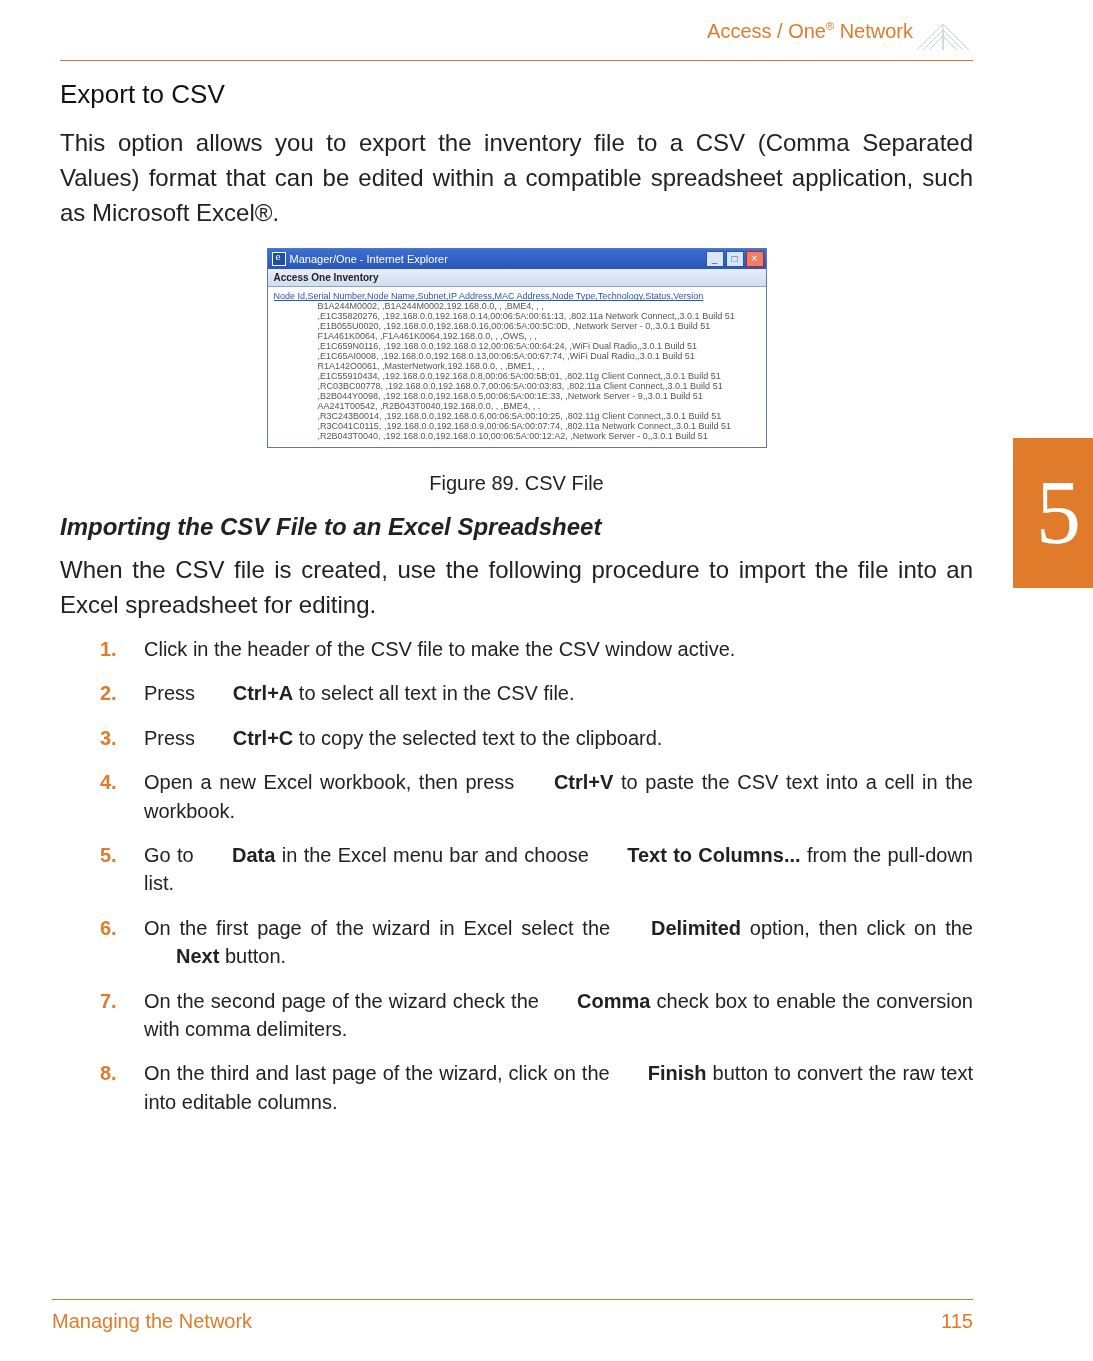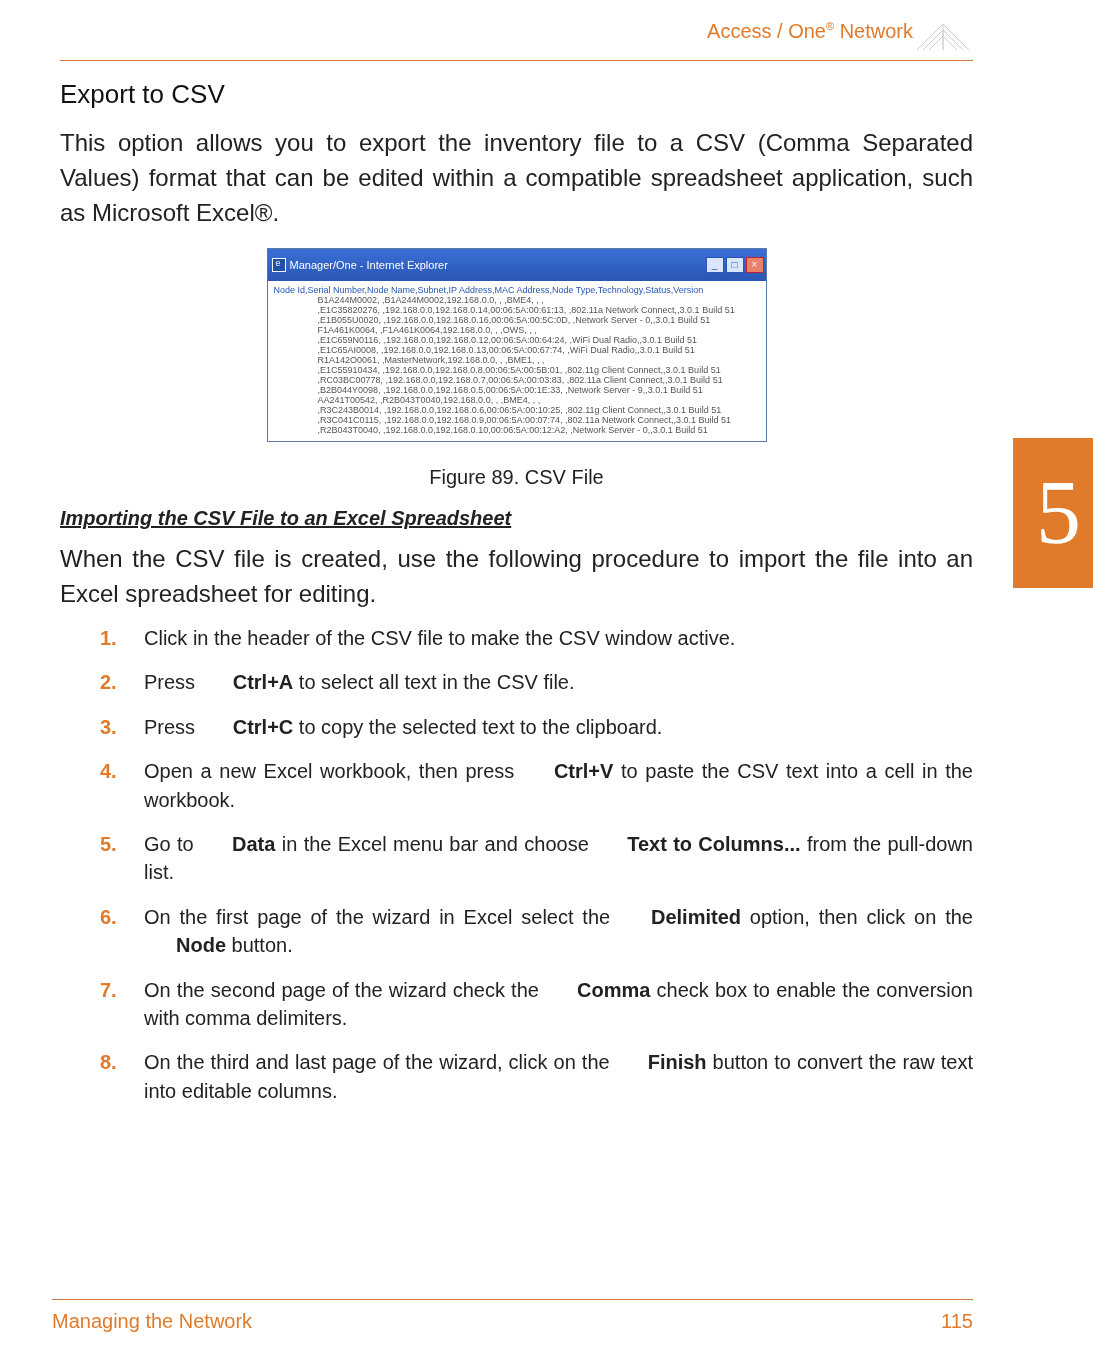--- a/index.html
+++ b/index.html
@@ -56,21 +56,21 @@
     border: 1px solid #5b7aa8;
     background: #fff;
     text-align: left;
     font-family: Tahoma, sans-serif;
     font-size: 10px;
     color: #333;
   }
   .ie-titlebar {
     background: linear-gradient(#3a6fd6, #2a56b4);
     color: #fff;
-    height: 32px;
+    height: 20px;
     display: flex;
     align-items: center;
     padding: 0 2px 0 4px;
     font-size: 11px;
   }
   .ie-icon { width:14px; height:14px; background:#1f4fa8; border:1px solid #fff; margin-right:4px; display:inline-block; position:relative; }
   .ie-icon::after{content:"e"; color:#fff; font-size:9px; position:absolute; left:3px; top:-1px;}
   .ie-title { flex:1; }
   .win-btns { display:flex; gap:2px; }
   .win-btn { width:18px; height:16px; background:#d9e6fb; border:1px solid #2a56b4; font-size:10px; line-height:14px; text-align:center; color:#2a56b4; }
@@ -83,20 +83,21 @@
     color: #222;
     font-size: 10px;
   }
   .csv-body{
     padding: 4px 6px 6px 6px;
     background:#fff;
     min-height: 150px;
   }
   .csv-header{
     color:#2a56b4;
+    text-decoration: underline;
     font-size:9px;
     white-space: nowrap;
     overflow: hidden;
   }
   .csv-line{
     color:#555;
     font-size:9px;
     white-space: nowrap;
     overflow: hidden;
     padding-left: 44px;
@@ -104,23 +105,22 @@
   .figure-caption{
     font-family: Arial, sans-serif;
     font-size: 20px;
     color:#222;
     margin-top: 24px;
   }
 
   h2.sub-heading{
     font-style: italic;
     font-weight: 700;
-    font-size: 20px;
+    font-size: 24px;
     margin: 18px 0 12px 0;
-    text-decoration: underline;
   }
   ol.steps{
     list-style: none;
     margin: 12px 0 0 40px;
   }
   ol.steps > li{
     position: relative;
     padding-left: 44px;
     font-size: 20px;
     line-height: 1.42;
@@ -194,20 +194,21 @@
   <div class="ie-window">
     <div class="ie-titlebar">
       <span class="ie-icon"></span>
       <span class="ie-title">Manager/One - Internet Explorer</span>
       <div class="win-btns">
         <div class="win-btn">_</div>
         <div class="win-btn">□</div>
         <div class="win-btn close">×</div>
       </div>
     </div>
+    <div class="toolbar-strip">Access One Inventory</div>
     <div class="csv-body">
       <div class="csv-header">Node Id,Serial Number,Node Name,Subnet,IP Address,MAC Address,Node Type,Technology,Status,Version</div>
       <div class="csv-line">B1A244M0002, ,B1A244M0002,192.168.0.0, , ,BME4, , ,</div>
       <div class="csv-line">,E1C35820276, ,192.168.0.0,192.168.0.14,00:06:5A:00:61:13, ,802.11a Network Connect,,3.0.1 Build 51</div>
       <div class="csv-line">,E1B055U0020, ,192.168.0.0,192.168.0.16,00:06:5A:00:5C:0D, ,Network Server - 0,,3.0.1 Build 51</div>
       <div class="csv-line">F1A461K0064, ,F1A461K0064,192.168.0.0, , ,OWS, , ,</div>
       <div class="csv-line">,E1C659N0116, ,192.168.0.0,192.168.0.12,00:06:5A:00:64:24, ,WiFi Dual Radio,,3.0.1 Build 51</div>
       <div class="csv-line">,E1C65AI0008, ,192.168.0.0,192.168.0.13,00:06:5A:00:67:74, ,WiFi Dual Radio,,3.0.1 Build 51</div>
       <div class="csv-line">R1A142O0061, ,MasterNetwork,192.168.0.0, , ,BME1, , ,</div>
       <div class="csv-line">,E1C55910434, ,192.168.0.0,192.168.0.8,00:06:5A:00:5B:01, ,802.11g Client Connect,,3.0.1 Build 51</div>
@@ -241,21 +242,21 @@
   <li>
     <span class="num">4.</span>
     <span>Open a new Excel workbook, then press </span><span class="kw">Ctrl+V</span><span> to paste the CSV text into a cell in the workbook.</span>
   </li>
   <li>
     <span class="num">5.</span>
     <span>Go to </span><span class="kw">Data</span><span> in the Excel menu bar and choose </span><span class="kw">Text to Columns...</span><span> from the pull-down list.</span>
   </li>
   <li>
     <span class="num">6.</span>
-    <span>On the first page of the wizard in Excel select the </span><span class="kw">Delimited</span><span> option, then click on the </span><span class="kw">Node</span><span> button.</span>
+    <span>On the first page of the wizard in Excel select the </span><span class="kw">Delimited</span><span> option, then click on the </span><span class="kw">Next</span><span> button.</span>
   </li>
   <li>
     <span class="num">7.</span>
     <span>On the second page of the wizard check the </span><span class="kw">Comma</span><span> check box to enable the conversion with comma delimiters.</span>
   </li>
   <li>
     <span class="num">8.</span>
     <span>On the third and last page of the wizard, click on the </span><span class="kw">Finish</span><span> button to convert the raw text into editable columns.</span>
   </li>
 </ol>

